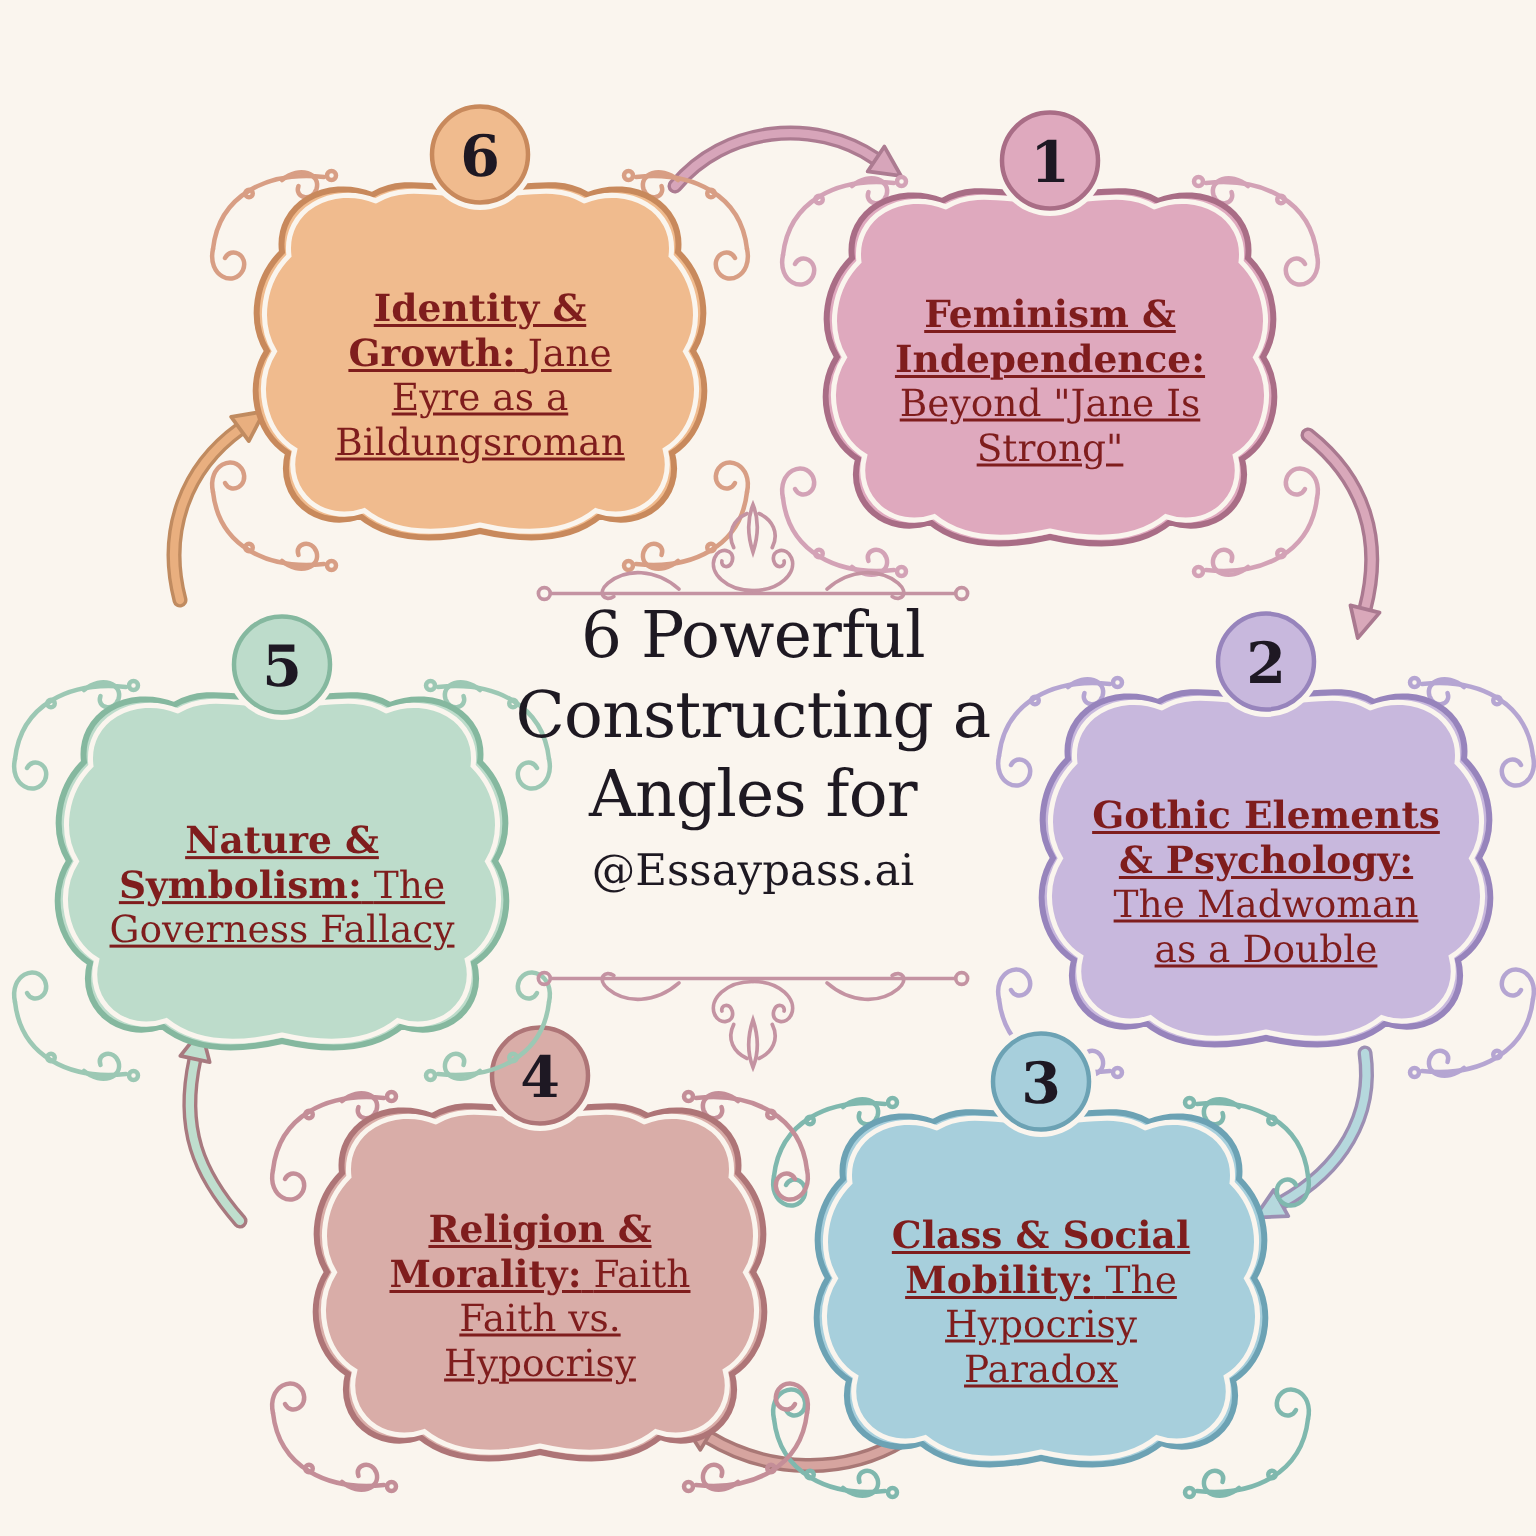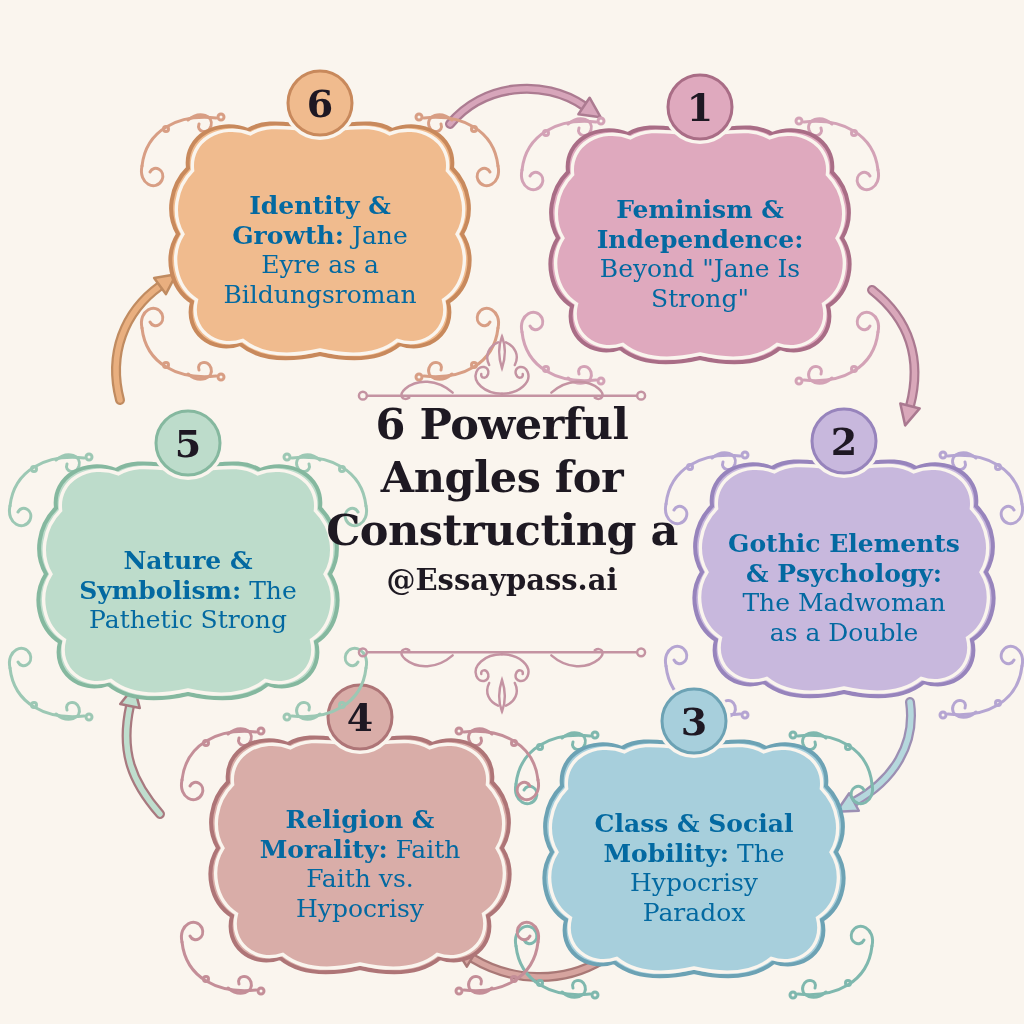--- a/index.html
+++ b/index.html
@@ -5,21 +5,21 @@
   * { margin:0; padding:0; box-sizing:border-box; }
   body { width:1024px; height:1024px; overflow:hidden;
          font-family:"DejaVu Serif","Liberation Serif",serif; }
   #canvas { position:relative; width:1024px; height:1024px; background:#FAF5EE; }
 
   
   .node { position:absolute; width:320px; height:260px; }
   .blob { position:absolute; left:0; top:0; width:320px; height:260px; overflow:visible; }
   .btext { position:absolute; left:160px; top:140px; width:236px;
            transform:translate(-50%,-50%); text-align:center;
-           font-size:25px; line-height:1.18; color:#0369a1; }
+           font-size:25px; line-height:1.18; color:#7f1d1d;text-decoration:underline; }
   .bh { font-weight:bold; }
   .bs { font-weight:normal; }
   .badge { position:absolute; left:50%; top:-45px; width:76px; height:76px;
            margin-left:-38px; display:flex; align-items:center; justify-content:center; }
   .badge svg { position:absolute; inset:0; width:76px; height:76px; }
   .badge-num { position:relative; font-size:38px; font-weight:bold; color:#1e1823; }
 
   
   .fl { position:absolute; width:86px; height:86px; overflow:visible; }
   .fl-tl { left:-30px; top:-2px; }
@@ -28,23 +28,23 @@
   .fl-br { right:-30px; bottom:-16px; transform:scale(-1,-1); }
 
   
   .arrow { position:absolute; overflow:visible; }
   .arrow path { fill:none; stroke-linecap:round; }
   .arrow polygon { stroke-linejoin:round; }
 
   
   .center-title { position:absolute; left:302px; top:398px; width:400px;
                   text-align:center; color:#1e1922; }
-  .center-title .tline { font-size:43px; font-weight:bold; line-height:1.23;
+  .center-title .tline { font-size:43px; font-weight:normal; line-height:1.23;
                          white-space:nowrap; letter-spacing:-0.5px; }
-  .center-title .handle { margin-top:6px; font-size:29px; font-weight:bold; }
+  .center-title .handle { margin-top:6px; font-size:29px; font-weight:normal; }
   .ornament { position:absolute; width:296px; height:80px; overflow:visible; }
   .orn-top { left:354px; top:330px; transform:scaleY(-1); }
   .orn-bottom { left:354px; top:638px; }
 </style>
 </head>
 <body>
 
 <div id="canvas" style="background: rgb(250, 245, 238);">
 
   <svg width="0" height="0" style="position:absolute" aria-hidden="true">
@@ -263,31 +263,31 @@
       <use href="#blobPath" stroke-width="4" fill="#BDDCCB" stroke="#85B89F"></use>
       <use href="#blobPath" fill="none" stroke="#FAF5EE" stroke-width="3.5" transform="translate(5.6,4.55) scale(0.965)"></use>
     </svg>
     <div class="badge">
       <svg viewBox="0 0 76 76">
           <circle cx="38" cy="38" r="37" fill="#FAF5EE"></circle>
         <circle cx="38" cy="38" r="32" stroke-width="3" fill="#BDDCCB" stroke="#85B89F"></circle>
         </svg>
       <span class="badge-num">5</span>
     </div>
-    <div class="btext"><span class="bh">Nature &amp; Symbolism:</span> <span class="bs">The Pathetic Strong</span></div>
+    <div class="btext"><span class="bh">Nature &amp; Symbolism:</span> <span class="bs">The Governess Fallacy</span></div>
   </div>
 
   <svg class="ornament orn-top" viewBox="0 0 300 80">
     <use href="#dividerShape" stroke="#C493A2"></use>
   </svg>
 
   <div class="center-title">
     <div class="tline">6 Powerful</div>
+    <div class="tline">Constructing a</div>
     <div class="tline">Angles for</div>
-    <div class="tline">Constructing a</div>
     <div class="handle">@Essaypass.ai</div>
   </div>
 
   <svg class="ornament orn-bottom" viewBox="0 0 300 80">
     <use href="#dividerShape" stroke="#C493A2"></use>
   </svg>
 
 </div>
 
 </body></html>

